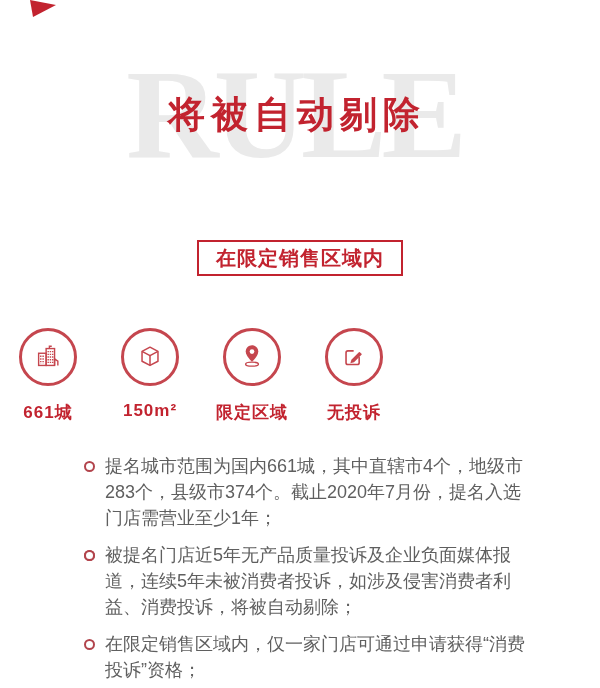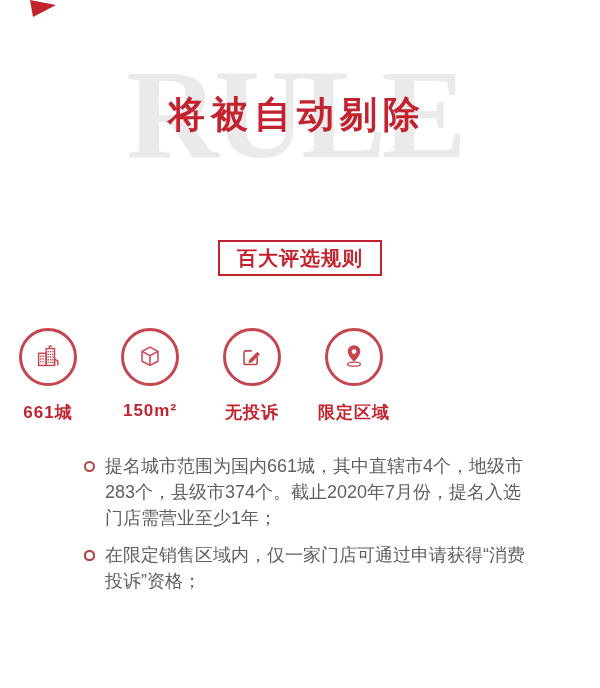--- a/index.html
+++ b/index.html
@@ -70,21 +70,21 @@
   <svg width="30" height="18" viewBox="0 0 30 18" aria-hidden="true">
     <polygon points="2,0 28,5 5,17" fill="#C2232F"></polygon>
   </svg>
 </div>
 
 <div class="hero">
   <div class="watermark">RULE</div>
   <div class="page-title">将被自动剔除</div>
 </div>
 
-<div class="badge">百大评选规则</div>
+<div class="badge">在限定销售区域内</div>
 
 <div class="features">
 
   <div class="feature">
     <div class="feature-circle">
       <svg width="30" height="30" viewBox="0 0 32 32" aria-hidden="true">
         <g fill="none" stroke="#C5464E" stroke-width="1.5" stroke-linejoin="miter">
           <rect x="6" y="12" width="8" height="13"></rect>
           <rect x="14" y="7" width="9" height="18"></rect>
           <path d="M23 25 v-7 l3.5 2.5 V25"></path>
@@ -105,45 +105,49 @@
           <path d="M16 14.5 V25"></path>
         </g>
       </svg>
     </div>
     <div class="feature-label">150m²</div>
   </div>
 
   <div class="feature">
     <div class="feature-circle">
       <svg width="30" height="30" viewBox="0 0 32 32" aria-hidden="true">
-        <path fill="none" stroke="#C5464E" stroke-width="1.7" stroke-linecap="round" d="M21.5 16.5 V22 a2 2 0 0 1 -2 2 H9.5 a2 2 0 0 1 -2 -2 V11.5 a2 2 0 0 1 2 -2 H15"></path>
-        <path fill="#C5464E" d="M13.2 18.8 l-1.1 3.9 3.9 -1.1 8 -8 a0.8 0.8 0 0 0 0 -1.1 l-1.7 -1.7 a0.8 0.8 0 0 0 -1.1 0 z"></path>
-      </svg>
-    </div>
-    <div class="feature-label">无投诉</div>
-  </div>
-
-  <div class="feature">
-    <div class="feature-circle">
-      <svg width="30" height="30" viewBox="0 0 32 32" aria-hidden="true">
         <ellipse cx="16" cy="23.6" rx="6.8" ry="2.1" fill="none" stroke="#C5464E" stroke-width="1.5"></ellipse>
         <path fill="#C5464E" d="M16 3.5 c-3.7 0 -6.7 3 -6.7 6.7 c0 5 6.7 10.8 6.7 10.8 s6.7 -5.8 6.7 -10.8 c0 -3.7 -3 -6.7 -6.7 -6.7 z"></path>
         <circle cx="16" cy="10.2" r="2.5" fill="#ffffff"></circle>
       </svg>
     </div>
     <div class="feature-label">限定区域</div>
+  </div>
+
+  <div class="feature">
+    <div class="feature-circle">
+      <svg width="30" height="30" viewBox="0 0 32 32" aria-hidden="true">
+        <path fill="none" stroke="#C5464E" stroke-width="1.7" stroke-linecap="round" d="M21.5 16.5 V22 a2 2 0 0 1 -2 2 H9.5 a2 2 0 0 1 -2 -2 V11.5 a2 2 0 0 1 2 -2 H15"></path>
+        <path fill="#C5464E" d="M13.2 18.8 l-1.1 3.9 3.9 -1.1 8 -8 a0.8 0.8 0 0 0 0 -1.1 l-1.7 -1.7 a0.8 0.8 0 0 0 -1.1 0 z"></path>
+      </svg>
+    </div>
+    <div class="feature-label">无投诉</div>
   </div>
 
 </div>
 
 <div class="rules">
   <div class="rule">
     <span class="ring"></span>
     <span>提名城市范围为国内661城，其中直辖市4个，地级市283个，县级市374个。截止2020年7月份，提名入选门店需营业至少1年；</span>
   </div>
   <div class="rule">
     <span class="ring"></span>
   </div>
   <div class="rule">
     <span class="ring"></span>
+    <span>被提名门店近5年无产品质量投诉及企业负面媒体报道，连续5年未被消费者投诉，如涉及侵害消费者利益、消费投诉，将被自动剔除；</span>
+  </div>
+  <div class="rule">
+    <span class="ring"></span>
     <span>在限定销售区域内，仅一家门店可通过申请获得“消费投诉”资格；</span>
   </div>
 </div>
 
 </body></html>

